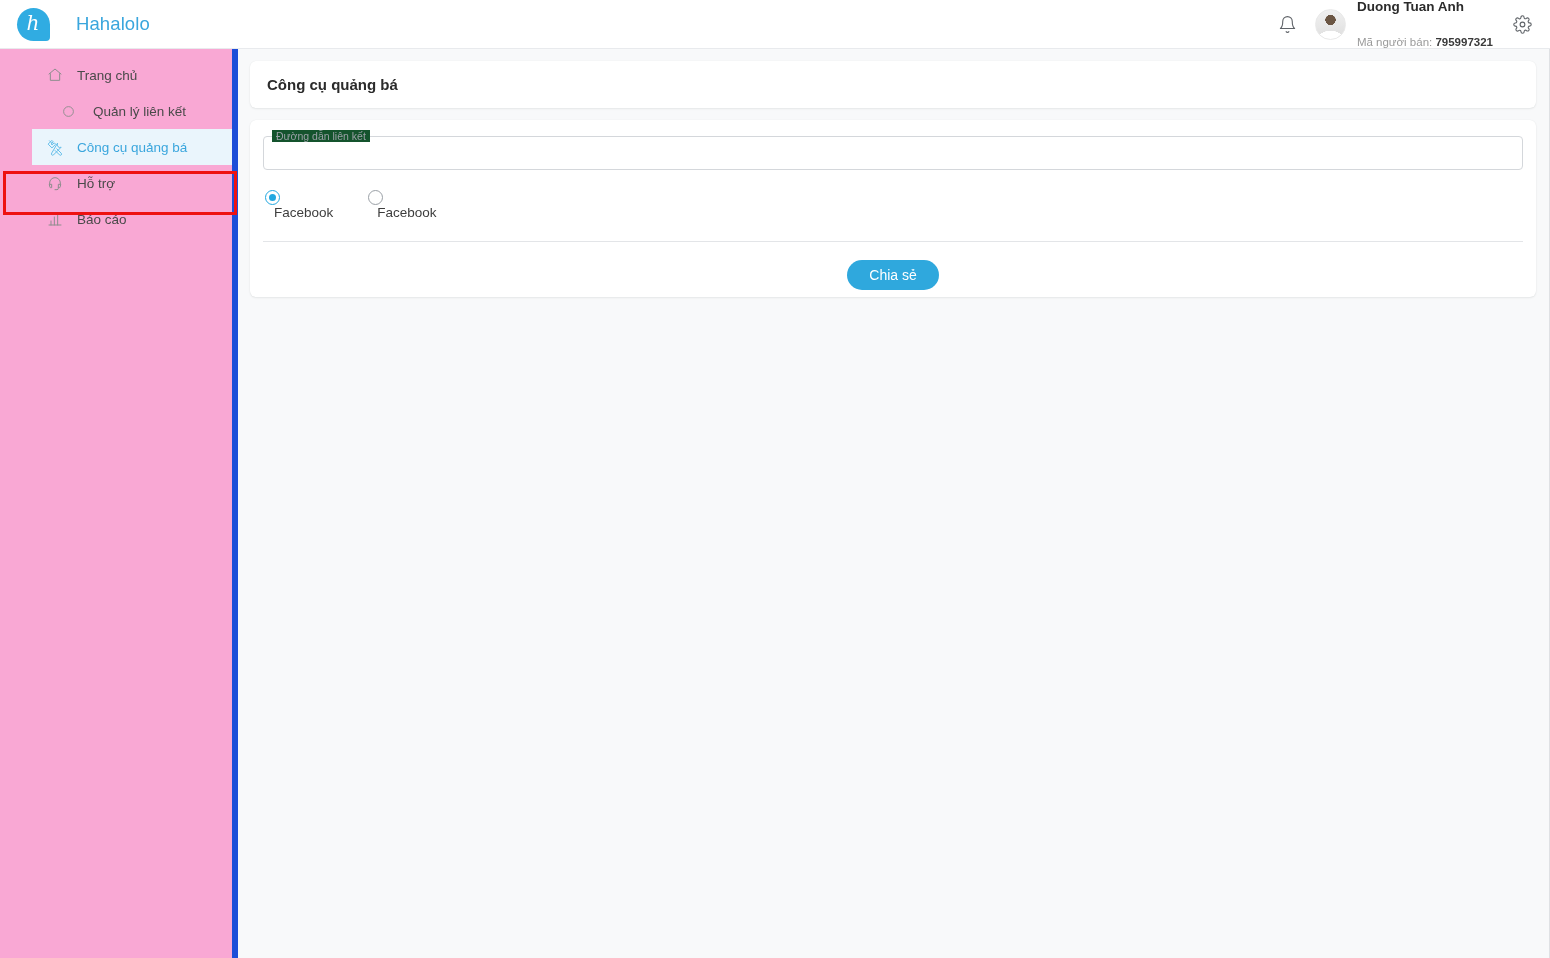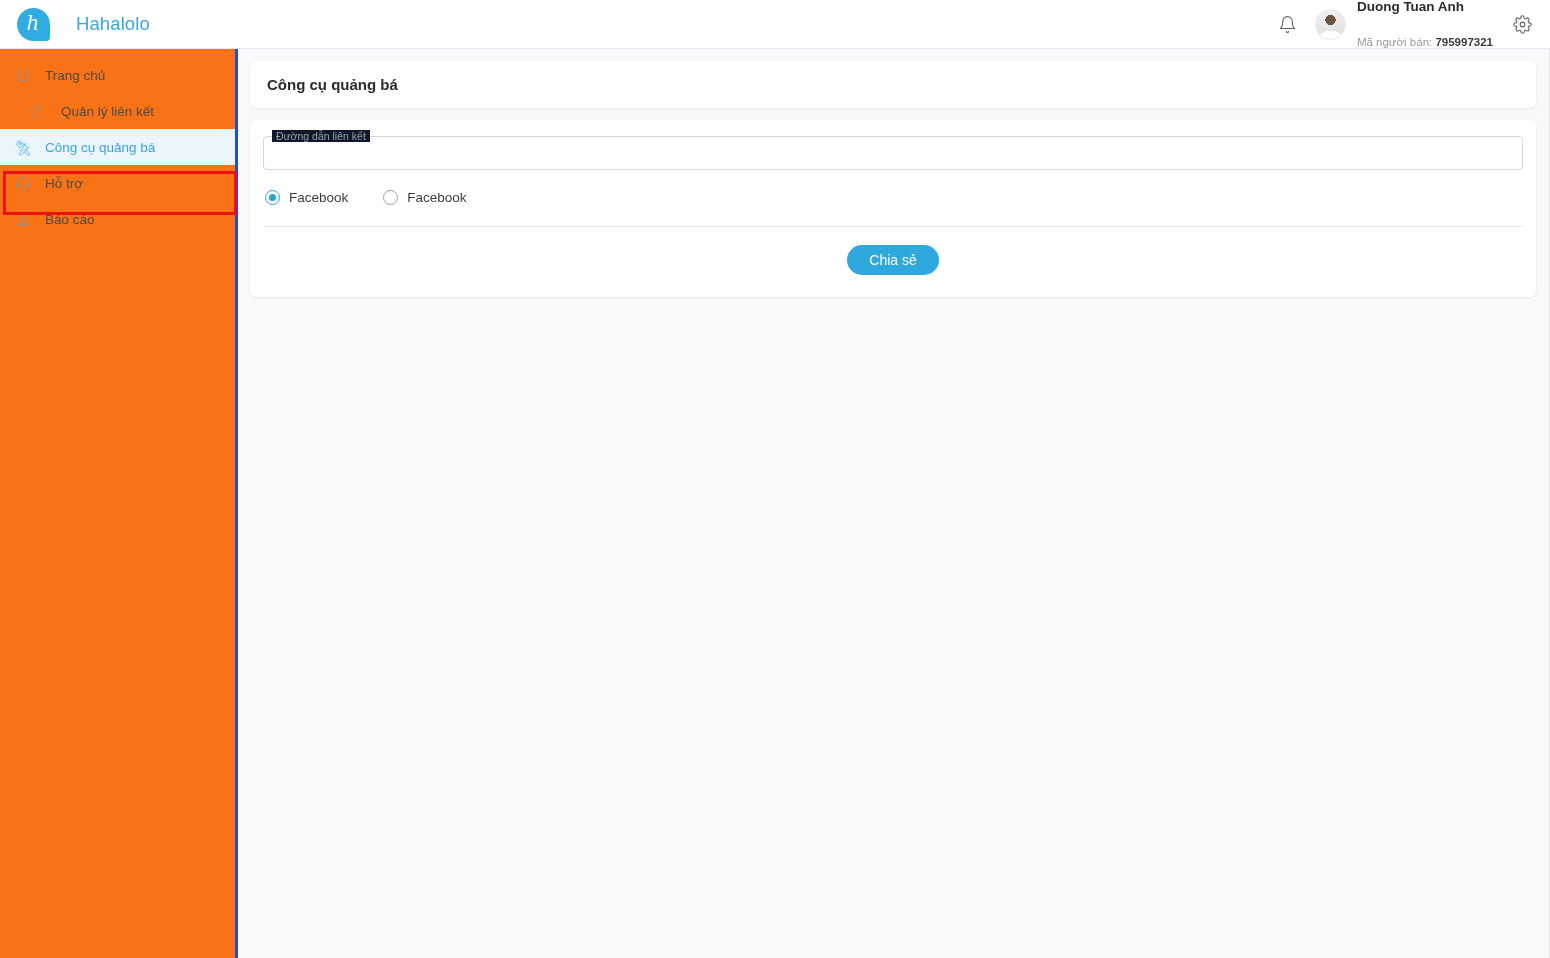--- a/index.html
+++ b/index.html
@@ -83,24 +83,25 @@
     font-size: 11.5px; color: #9a9a9a; line-height: 15px;
     white-space: nowrap;
   }
   #user-id-row b { color: #3a3a3a; font-weight: bold; }
   #gear-btn { margin-left: 14px; }
 
   
   #sidebar {
     position: absolute; top: 49px; left: 0;
     width: 238px; height: 909px;
-    background: #f97316;
-    border-right: 3px solid #1d4ed8;
+    background: #f9a8d4;
+    border-right: 6px solid #1d4ed8;
     padding-top: 8px;
     z-index: 3;
+    padding-left: 32px;
   }
   .nav-item {
     height: 36px;
     display: flex; align-items: center;
     padding-left: 12px;
     font-size: 13.5px;
     color: #4a4a4a;
     cursor: pointer;
     position: relative;
   }
@@ -165,21 +166,21 @@
   
   .field {
     position: relative;
     height: 34px;
     border: 1px solid #d4d7db;
     border-radius: 4px;
   }
   .field-legend {
     position: absolute;
     top: -7px; left: 8px;
-    background: #0f172a;
+    background: #14532d;
     padding: 0 4px;
     font-size: 10.5px;
     color: #9aa0a6;
     line-height: 12px;
   }
   .field-value {
     position: absolute;
     left: 9px; top: 0;
     height: 34px;
     display: flex; align-items: center;
@@ -188,23 +189,24 @@
     white-space: nowrap;
   }
 
   
   #radio-row {
     display: flex; align-items: center;
     margin-top: 20px;
     padding-left: 2px;
   }
   .radio-opt {
-    display: flex; align-items: center;
+    display: flex; align-items: flex-start;
     cursor: pointer;
     margin-right: 35px;
+    flex-direction: column;
   }
   .radio-ring {
     width: 15px; height: 15px;
     border-radius: 50%;
     border: 1.6px solid #9aa0a6;
     display: flex; align-items: center; justify-content: center;
     flex: 0 0 15px;
   }
   .radio-opt.checked .radio-ring { border-color: #21a7e0; }
   .radio-opt.checked .radio-ring::after {

